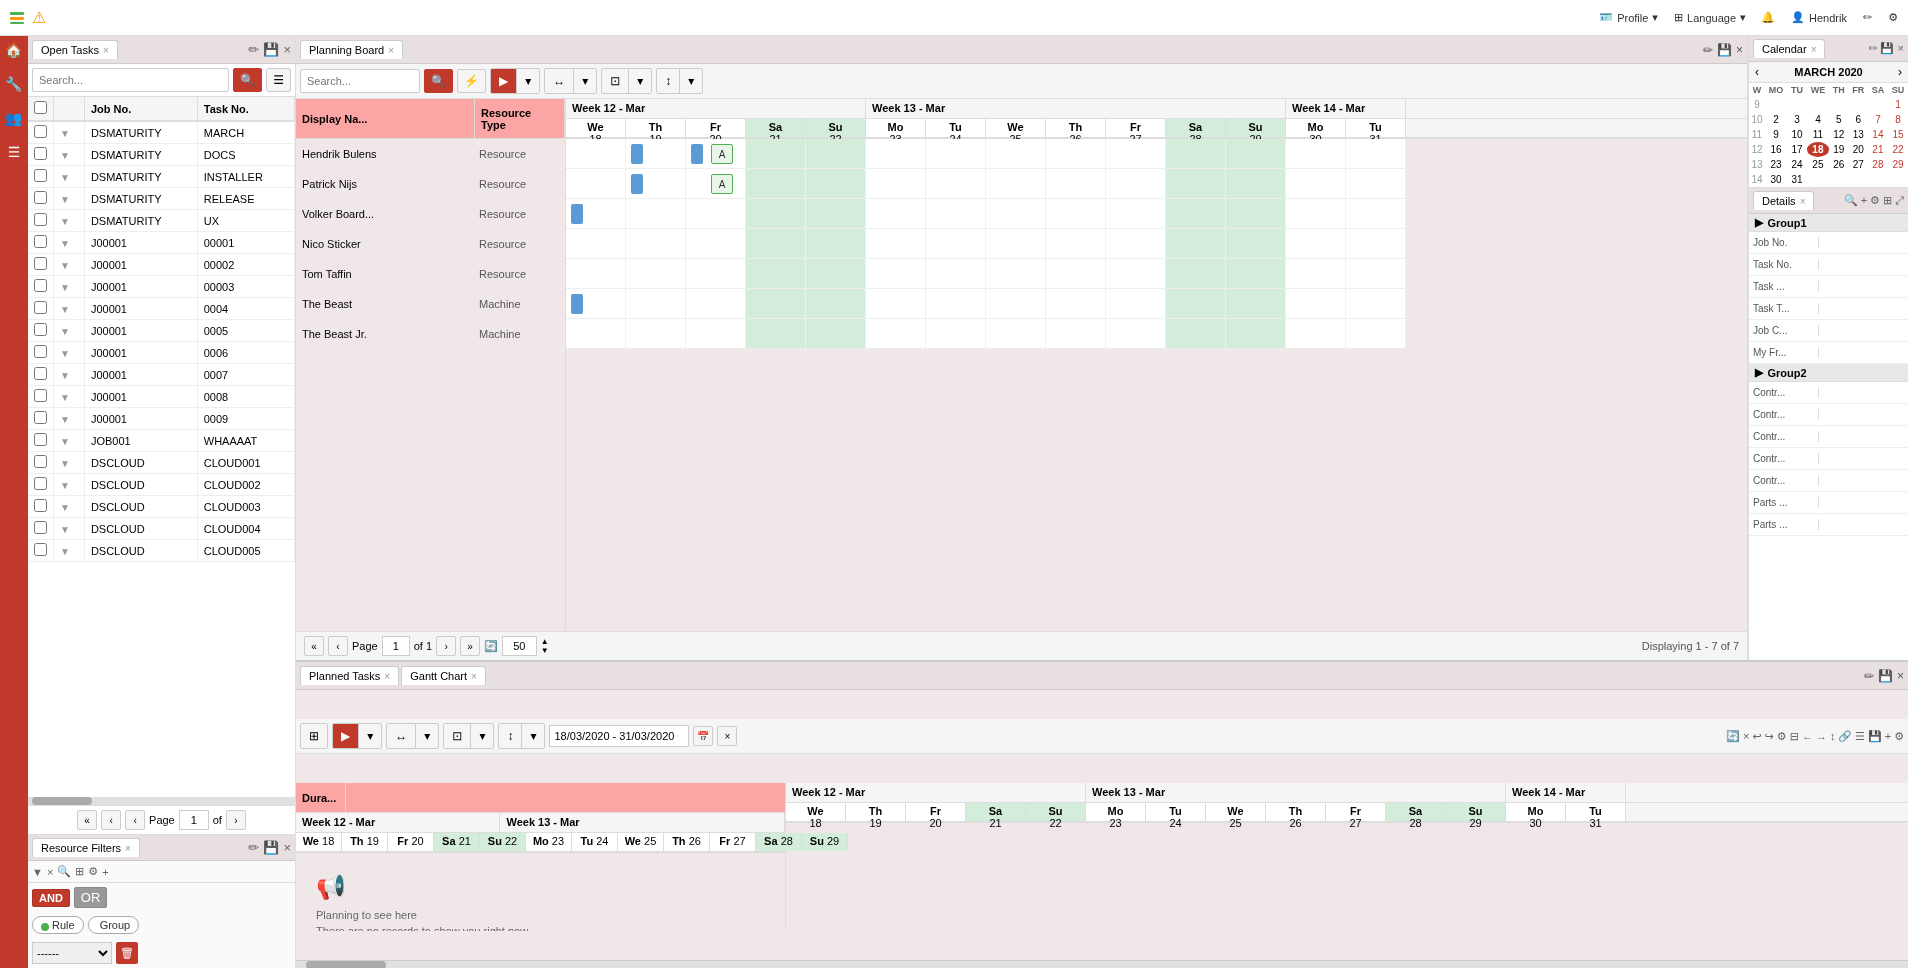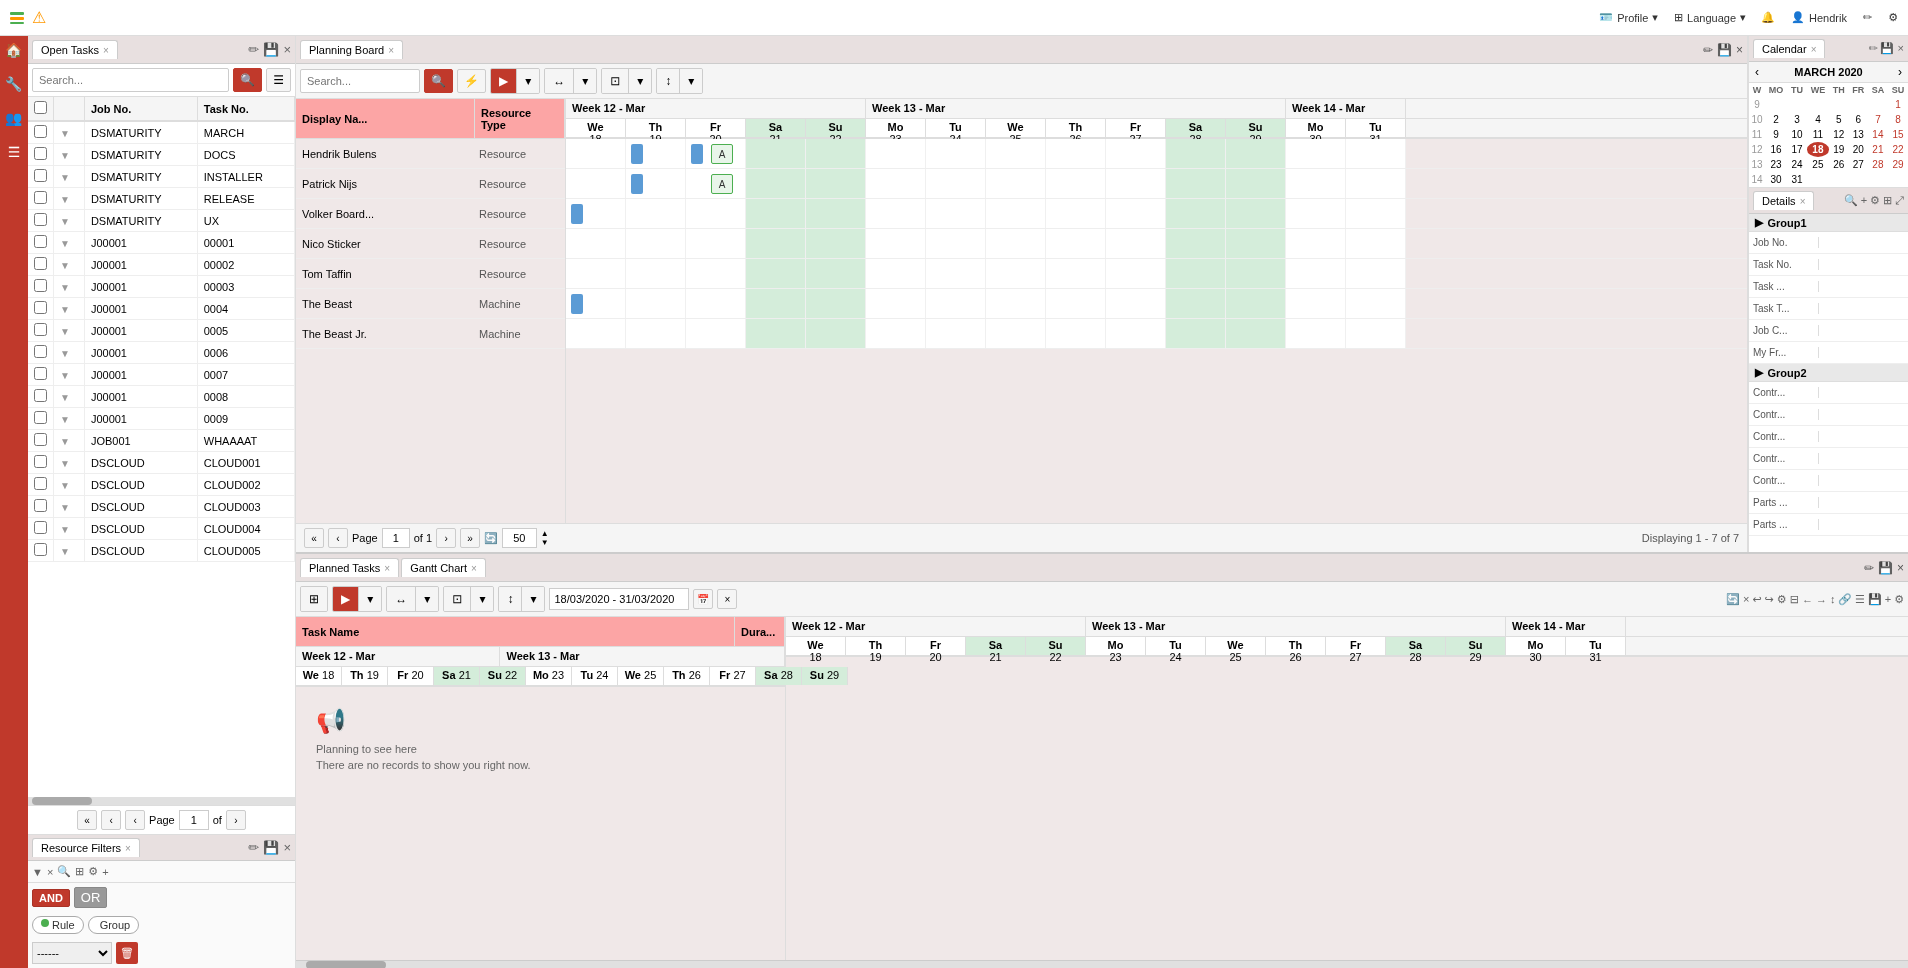--- a/index.html
+++ b/index.html
@@ -179,21 +179,21 @@
     .filter-toolbar {
       display: flex;
       align-items: center;
       gap: 4px;
       padding: 4px;
       border-bottom: 1px solid #ddd;
     }
     .filter-buttons { display: flex; align-items: center; gap: 4px; padding: 4px; }
     .btn-and { background: #c0392b; color: white; border: 1px solid #a93226; padding: 2px 6px; border-radius: 2px; cursor: pointer; font-weight: bold; font-size: 11px; }
     .btn-or { background: #999; color: white; border: 1px solid #888; padding: 2px 6px; border-radius: 2px; cursor: pointer; font-size: 13px; }
-    .btn-rule { background: white; color: #333; border: 1px solid #aaa; padding: 2px 8px; border-radius: 10px; cursor: pointer; display: flex; align-items: flex-start; gap: 3px; }
+    .btn-rule { background: white; color: #333; border: 1px solid #aaa; padding: 2px 8px; border-radius: 10px; cursor: pointer; display: flex; align-items: flex-end; gap: 3px; }
     .btn-rule .dot { width: 8px; height: 8px; background: #4CAF50; border-radius: 50%; }
     .btn-group-f { background: white; color: #333; border: 1px solid #aaa; padding: 2px 8px; border-radius: 10px; cursor: pointer; display: flex; align-items: center; gap: 3px; }
     .filter-select-row { display: flex; align-items: center; gap: 4px; padding: 4px; }
     .filter-select { height: 22px; border: 1px solid #ccc; font-size: 11px; min-width: 80px; }
     .btn-del { background: #c0392b; color: white; border: none; width: 22px; height: 22px; border-radius: 2px; cursor: pointer; }
 
     
     .planning-board {
       flex: 1;
       display: flex;
@@ -332,25 +332,26 @@
       padding: 4px 8px;
       border-top: 1px solid #ddd;
       background: #f5f5f5;
       flex-shrink: 0;
     }
     .pb-pagination-left { display: flex; align-items: center; gap: 4px; }
     .pb-pagination-right { font-size: 11px; color: #555; }
 
     
     .bottom-gantt {
-      height: 416px;
+      height: 308px;
       border-top: 2px solid #ccc;
       display: flex;
       flex-direction: column;
       flex-shrink: 0;
+      gap: 29px;
     }
 
     
     .right-panel {
       width: 160px;
       flex-shrink: 0;
       display: flex;
       flex-direction: column;
       border-left: 1px solid #ddd;
       background: #fff;
@@ -1277,21 +1278,20 @@
             <span class="icon-small">💾</span>
             <span class="icon-small">+</span>
             <span class="icon-small">⚙</span>
           </div>
         </div>
 
         <div style="flex:1; display:flex; overflow:hidden;">
 
           <div style="width:490px; flex-shrink:0; border-right:1px solid #ddd; display:flex; flex-direction:column;">
             <div class="gantt-col-headers" style="height:30px;">
-              <div class="col-h" style="flex:1;">Task Name</div>
               <div class="col-h" style="width:50px;">Dura...</div>
             </div>
 
             <div style="display:flex; height:20px; background:#f5f5f5; border-bottom:1px solid #ddd; flex-shrink:0;" id="bottom-week-header">
             <div class="week-label" style="width: 300px;">Week 12 - Mar</div>
                 <div class="week-label" style="width: 420px;">Week 13 - Mar</div>
               </div>
             <div style="display:flex; height:20px; background:#f5f5f5; border-bottom:2px solid #ddd; flex-shrink:0;" id="bottom-day-header">
             <div class="day-cell workday" style="width: 46px;"><span style="font-weight:bold;">We</span><span> 18</span></div>
                 <div class="day-cell workday" style="width: 46px;"><span style="font-weight:bold;">Th</span><span> 19</span></div>

